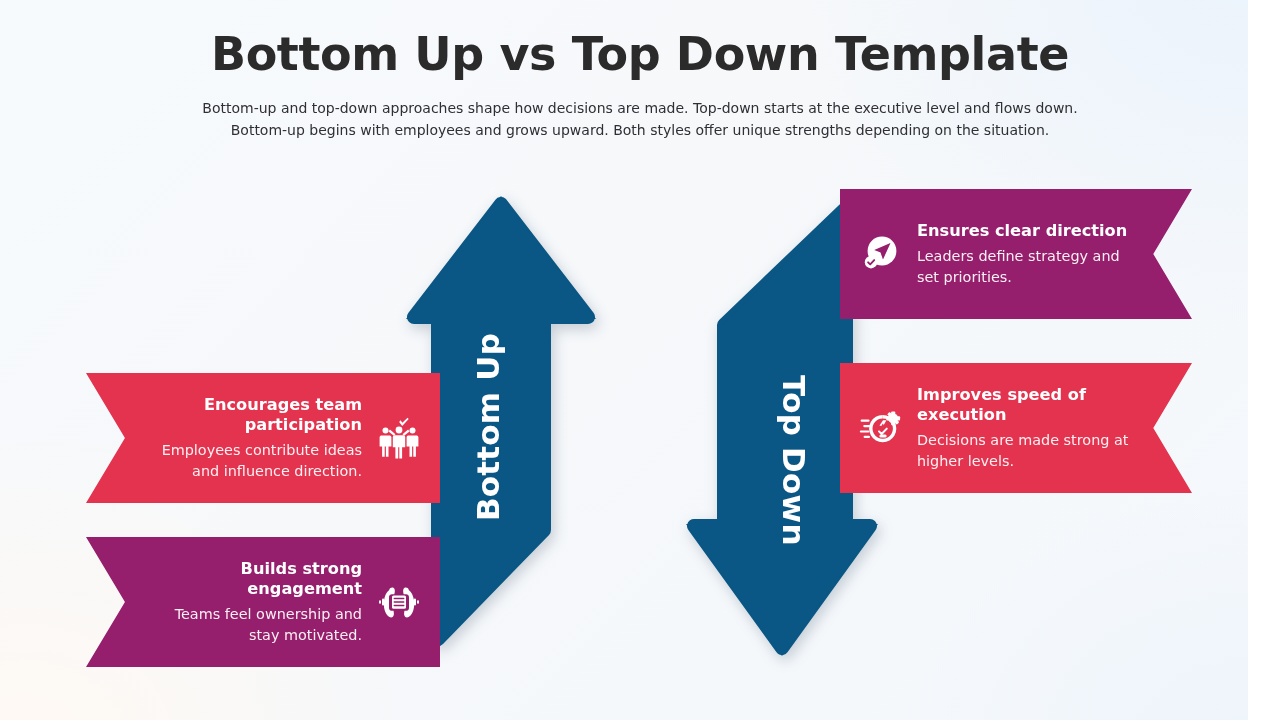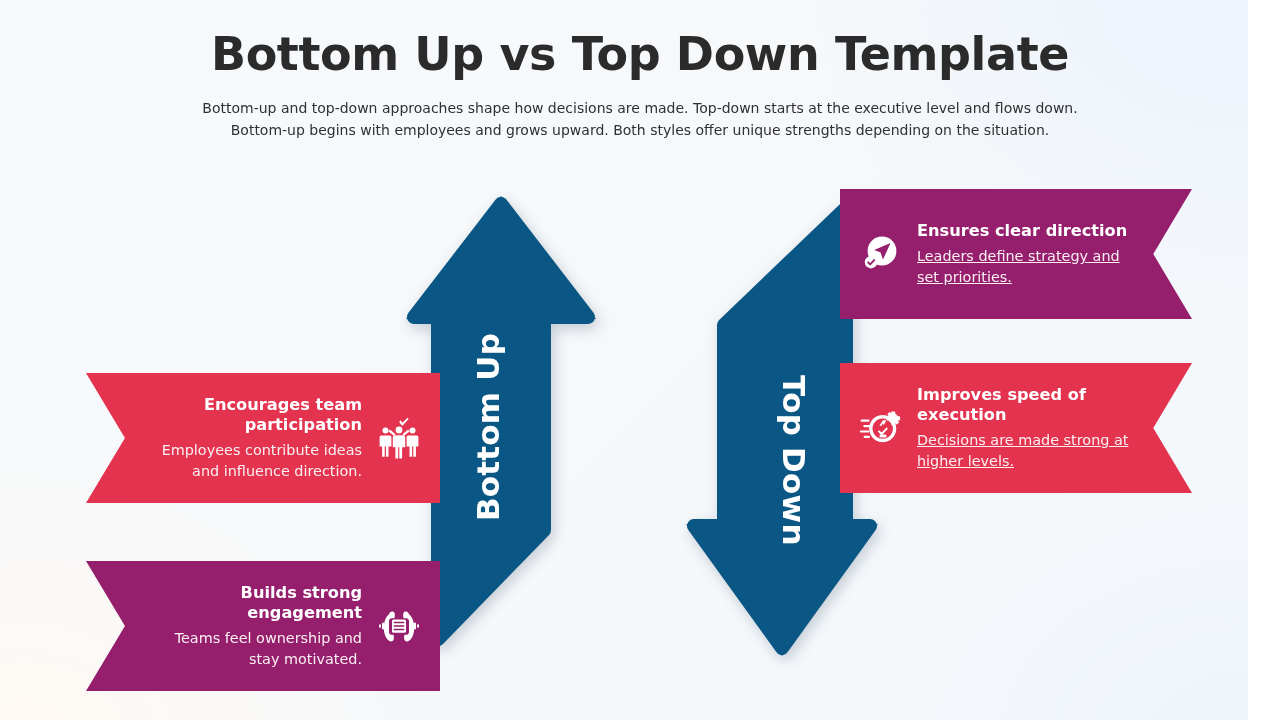--- a/index.html
+++ b/index.html
@@ -118,21 +118,21 @@
     line-height: 1.25;
     margin-bottom: 5px;
   }
   .ribbon-desc {
     color: #FBEFF2;
     font-size: 14.4px;
     line-height: 1.42;
     font-weight: 400;
     max-width: 232px;
   }
-  .ribbon.right .ribbon-desc { max-width: 236px; text-decoration: underline; }
+  .ribbon.right .ribbon-desc { max-width: 236px; }
 
   .ribbon-icon {
     flex: 0 0 auto;
     width: 46px;
     height: 46px;
     display: flex;
     align-items: center;
     justify-content: center;
   }
   .ribbon.left .ribbon-icon  { margin-left: 14px; }
@@ -190,21 +190,21 @@
           <path d="M4.2 19.6 h8.6 a1.6 1.6 0 0 1 1.6 1.6 v9.2 h-2.9 v10.4 h-2.6 v-10.4 h-1.2 v10.4 h-2.6 v-10.4 h-2.5 v-9.2 a1.6 1.6 0 0 1 1.6 -1.6 z"></path>
           <path d="M31.2 19.6 h8.6 a1.6 1.6 0 0 1 1.6 1.6 v9.2 h-2.5 v10.4 h-2.6 v-10.4 h-1.2 v10.4 h-2.6 v-10.4 h-2.9 v-9.2 a1.6 1.6 0 0 1 1.6 -1.6 z"></path>
           <path d="M17.6 19.2 h8.8 a1.8 1.8 0 0 1 1.8 1.8 v10.2 h-3.1 v11.2 h-2.8 v-11.2 h-1.1 v11.2 h-2.8 v-11.2 h-2.6 v-10.2 a1.8 1.8 0 0 1 1.8 -1.8 z"></path>
           <path d="M16.9 19.8 l-5.4 -4.4 l1.4 -1.8 l5.6 4.6 z"></path>
           <path d="M27.1 19.8 l5.4 -4.4 l-1.4 -1.8 l-5.6 4.6 z"></path>
         </g>
       </svg>
     </div>
   </div>
 
-  <div class="ribbon left" style="top:561px; background:#951F6D;">
+  <div class="ribbon left" style="top:537px; background:#951F6D;">
     <div class="ribbon-text">
       <div class="ribbon-title">Builds strong engagement</div>
       <div class="ribbon-desc">Teams feel ownership and stay motivated.</div>
     </div>
     <div class="ribbon-icon">
       <svg width="44" height="44" viewBox="0 0 44 44" xmlns="http://www.w3.org/2000/svg">
         <g fill="#FFFFFF">
           <path d="M13.0 8.2 c2.0 -1.4 4.0 -0.9 4.6 1.0 c0.5 1.6 0.2 3.4 -0.3 5.0 l-2.4 0 c-1.6 0 -2.9 1.3 -2.9 2.9 v10.8 c0 1.6 1.3 2.9 2.9 2.9 l1.6 0 c0.4 1.6 0.6 3.3 0.1 4.8 c-0.6 1.9 -2.6 2.5 -4.6 1.1 c-2.6 -1.8 -4.3 -5.0 -4.9 -9.0 c-0.4 -2.6 -0.4 -5.4 0 -8.0 c0.6 -4.0 2.3 -7.3 4.9 -9.5 z"></path>
           <path d="M31.0 8.2 c-2.0 -1.4 -4.0 -0.9 -4.6 1.0 c-0.5 1.6 -0.2 3.4 0.3 5.0 l2.4 0 c1.6 0 2.9 1.3 2.9 2.9 v10.8 c0 1.6 -1.3 2.9 -2.9 2.9 l-1.6 0 c-0.4 1.6 -0.6 3.3 -0.1 4.8 c0.6 1.9 2.6 2.5 4.6 1.1 c2.6 -1.8 4.3 -5.0 4.9 -9.0 c0.4 -2.6 0.4 -5.4 0 -8.0 c-0.6 -4.0 -2.3 -7.3 -4.9 -9.5 z"></path>
           <rect x="15.0" y="15.4" width="14.0" height="13.4" rx="1.6"></rect>

